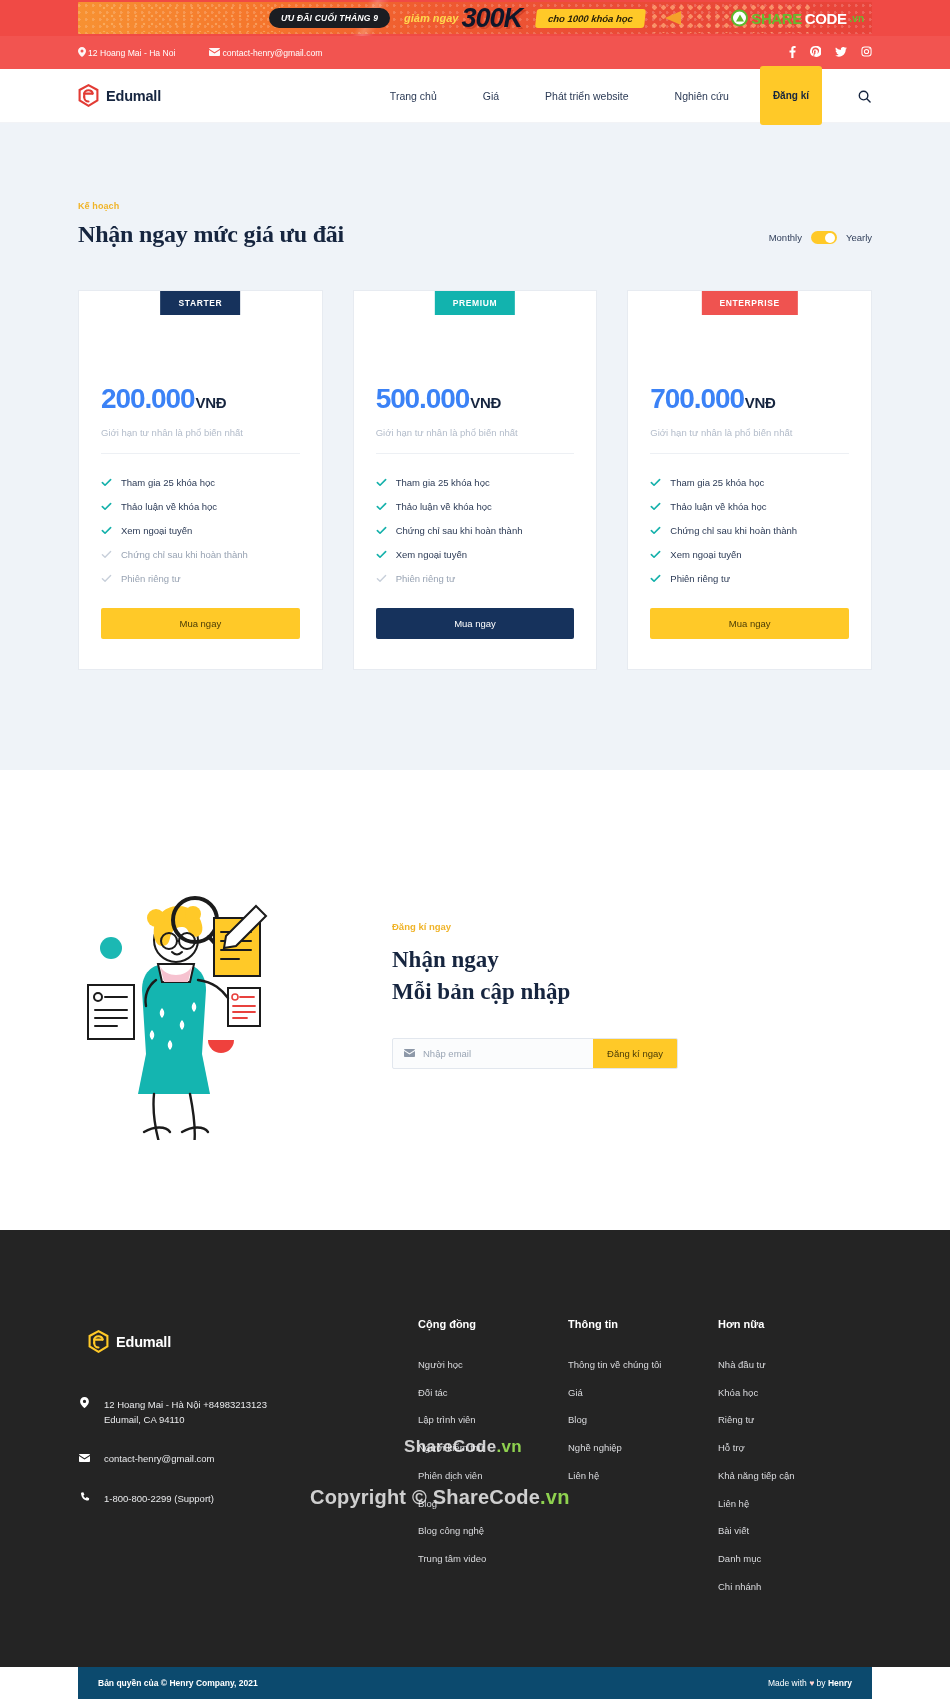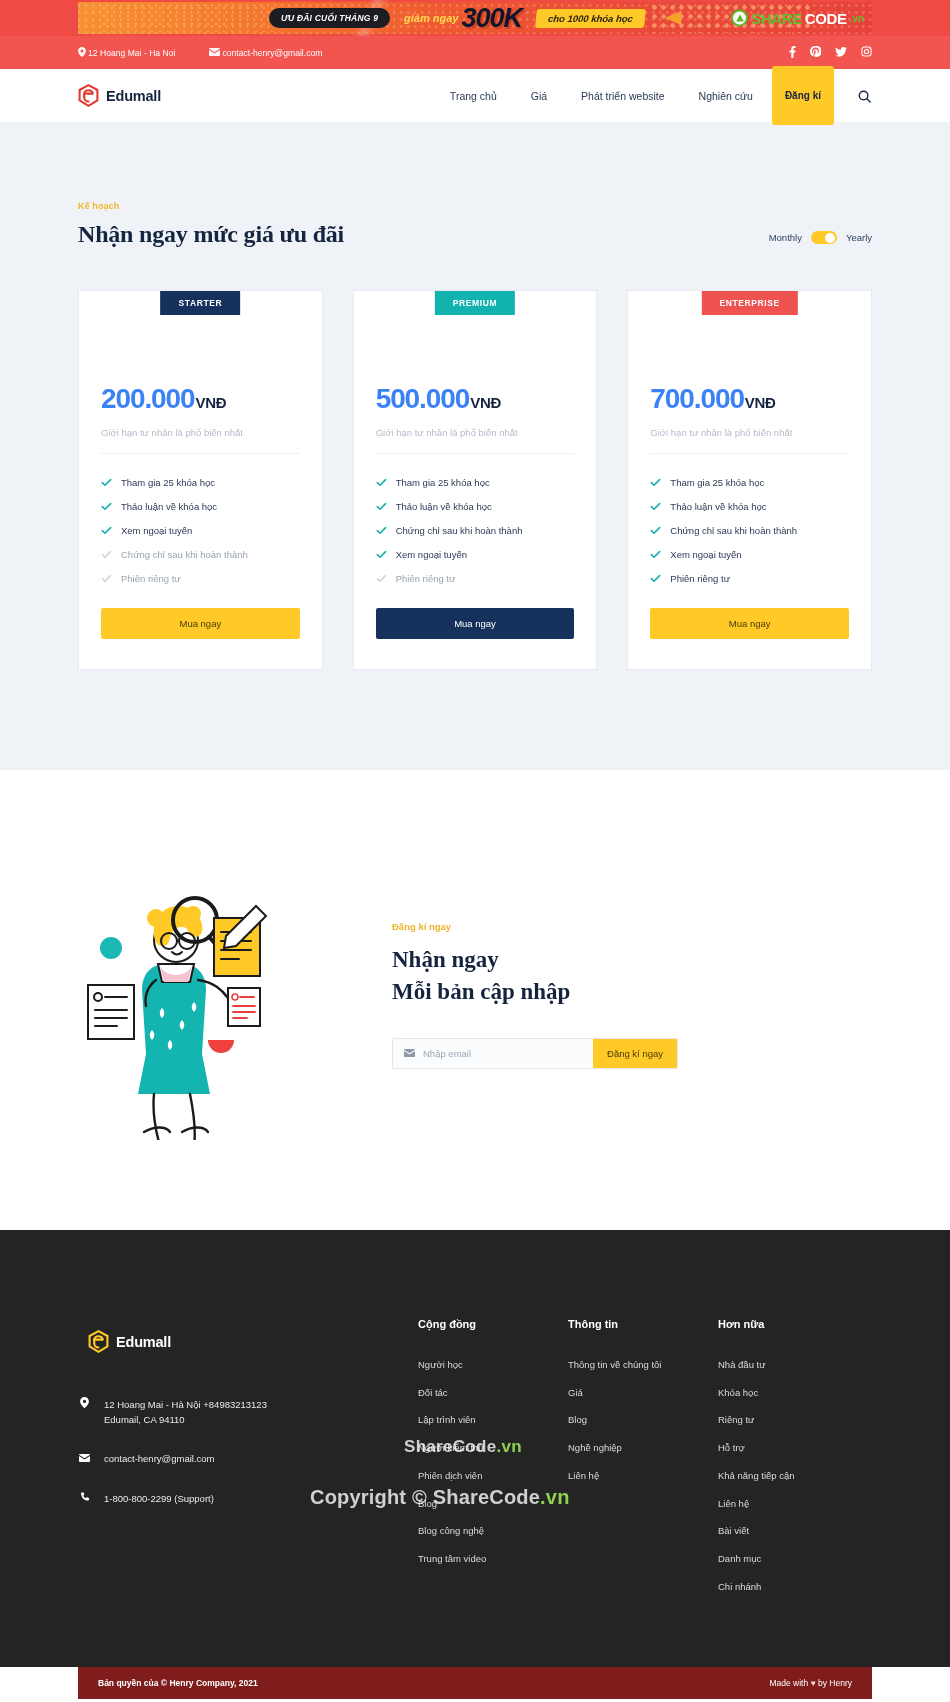--- a/index.html
+++ b/index.html
@@ -146,21 +146,21 @@
   .brand { display: flex; align-items: center; gap: 7px; }
   .brand-mark {
     width: 21px; height: 23px;
     position: relative;
     display: inline-block;
   }
   .brand-mark svg { display: block; }
   .brand-name {
     font-size: 14.5px; font-weight: 700; color: #16253f; letter-spacing: -.2px;
   }
-  .nav-links { margin-left: auto; display: flex; align-items: center; gap: 4px; }
+  .nav-links { margin-left: auto; display: flex; align-items: center; gap: 16px; }
   .nav-link {
     font-size: 10.5px;
     color: #2b3a55;
     padding: 0 15px;
     cursor: pointer;
     white-space: nowrap;
   }
   .nav-cta {
     background: #ffc928;
     color: #16253f;
@@ -359,31 +359,31 @@
   .f-logo { display: flex; align-items: center; gap: 7px; margin-bottom: 44px; padding-left: 10px; }
   .f-logo .brand-name { color: #ffffff; }
   .f-contact { display: flex; gap: 13px; margin-bottom: 24px; font-size: 9.5px; line-height: 1.6; }
   .f-contact .fc-ico { width: 13px; flex: none; text-align: center; color: #ffffff; font-size: 10px; }
   .f-cols { display: flex; flex: 1; gap: 28px; padding-top: 18px; }
   .f-col { width: 122px; }
   .f-col-title { font-size: 11px; font-weight: 700; color: #ffffff; margin-bottom: 28px; }
   .f-link { font-size: 9.5px; color: #dadbde; line-height: 1.55; margin-bottom: 13px; cursor: pointer; }
 
   .footer-bar {
-    background: #7f1d1d;
+    background: #0c4a6e;
     margin: 0 78px;
     padding: 11px 20px;
     display: flex;
     align-items: flex-end;
     justify-content: space-between;
     color: #ffffff;
   }
   .fb-left { font-size: 8.5px; font-weight: 700; }
   .fb-right { font-size: 8.5px; }
-  .fb-right b { font-weight: 400; }
+  .fb-right b { font-weight: 700; }
   .fb-heart { color: #ffd2d0; }
   .footer-bottom-fill { background: #ffffff; height: 20px; }
 
   
   .wm {
     position: absolute;
     color: rgba(255,255,255,0.78);
     font-weight: 700;
     pointer-events: none;
     white-space: nowrap;

